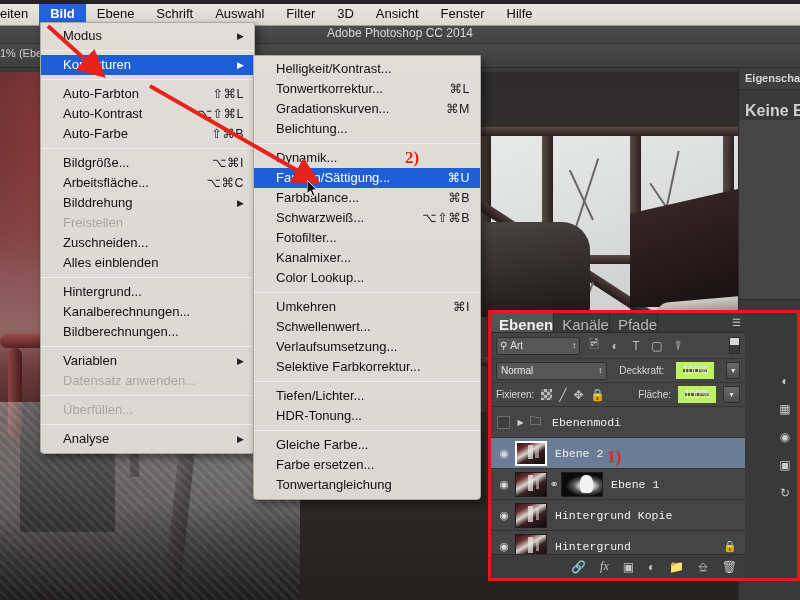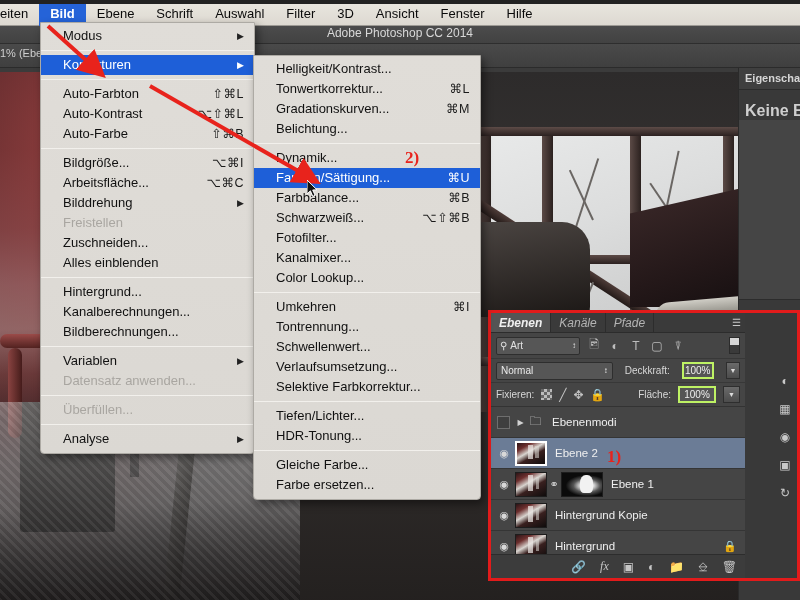--- a/index.html
+++ b/index.html
@@ -199,23 +199,22 @@
   .layers-panel {
     position: absolute; left: 491px; top: 313px; width: 254px; height: 265px;
     background: #454545; color: #d5d5d5;
     font-size: 11px;
   }
   .lp-tabs {
     height: 20px; background: #3a3a3a; display:flex; align-items:stretch;
     border-bottom: 1px solid #2c2c2c; position: relative;
   }
   .lp-tab {
-    padding: 3px 8px 0 8px; font-size: 12px; color: #b4b4b4;
+    padding: 3px 0 0 8px; font-size: 15px; color: #b4b4b4;
     border-right: 1px solid #2c2c2c;
-    font-style: italic;
   }
   .lp-tab.active { background: #545454; color: #f0f0f0; font-weight: bold; }
   .lp-menu-icon { position:absolute; right:4px; top:4px; color:#c8c8c8; font-size:10px; }
 
   .lp-filter {
     height: 26px; background: #454545; display:flex; align-items:center;
     padding: 0 5px; gap: 7px; border-bottom: 1px solid #383838;
   }
   .kind-select {
     width: 84px; height: 18px; background:#565656; border:1px solid #2e2e2e;
@@ -234,21 +233,21 @@
     height: 24px; background:#454545; display:flex; align-items:center;
     padding: 0 5px; gap:12px; border-bottom:1px solid #383838;
   }
   .blend-select {
     width: 140px; height:18px; background:#565656; border:1px solid #2e2e2e;
     border-radius:2px; display:flex; align-items:center; justify-content:space-between;
     padding:0 4px; font-size:10px; color:#eaeaea;
   }
   .lp-blend .lbl, .lp-lock .lbl { font-size:10px; color:#d8d8d8; white-space:nowrap; }
   .num-field {
-    width: 38px; height:17px; background:#555; border:2px solid #bef264;
+    width: 38px; height:17px; background:#555; border:7px solid #bef264;
     font-size:10px; color:#eee; display:flex; align-items:center; justify-content:center;
   }
   .num-stepper {
     width:17px; height:17px; background:linear-gradient(180deg,#6a6a6a,#4c4c4c);
     border:1px solid #2e2e2e; font-size:7px; color:#ddd;
     display:flex; align-items:center; justify-content:center;
   }
   .lp-lock {
     height: 24px; background:#454545; display:flex; align-items:center;
     padding: 0 5px; gap:7px; border-bottom:1px solid #333;
@@ -285,21 +284,21 @@
     width: 42px; height: 25px; border:1px solid #1d1d1d; flex:none;
     background: radial-gradient(ellipse at 62% 55%, #fff 0%, #e8e8e8 18%, #555 38%, #0b0b0b 60%),
                 linear-gradient(90deg,#0c0c0c,#111);
     position:relative; overflow:hidden;
   }
   .thumb-mask .blob {
     position:absolute; left:45%; top:12%; width:32%; height:76%;
     background:#f2f2f2; border-radius: 45% 45% 30% 30%;
   }
   .link-icon { width:14px; text-align:center; color:#cfcfcf; font-size:11px; flex:none; }
-  .layer-name { margin-left: 8px; font-size: 11.5px; color: #efefef; }
+  .layer-name { margin-left: 8px; font-size: 11.5px; color: #efefef; font-family: Liberation Mono, monospace; }
   .folder-tri { width:13px; text-align:center; color:#d2d2d2; font-size:8px; }
   .folder-ico { width:17px; text-align:center; color:#d0d0d0; font-size:12px; }
   .group-check {
     width: 13px; height: 13px; background:#3f3f3f; border:1px solid #6e6e6e;
     margin-left: 4px; margin-right: 4px; flex:none;
   }
   .lock-badge { position:absolute; right:8px; color:#cdcdcd; font-size:11px; }
 
   .lp-bottom {
     position:absolute; left:0; bottom:0; width: 254px; height: 24px;
@@ -604,23 +603,20 @@
       </div>
       <div class="menu-item">
         <span class="label">Color Lookup...</span>
       </div>
       <div class="menu-sep"></div>
       <div class="menu-item">
         <span class="label">Umkehren</span>
         <span class="shortcut">⌘I</span>
       </div>
       <div class="menu-item">
-        <span class="label">Tontrennung...</span>
-      </div>
-      <div class="menu-item">
         <span class="label">Schwellenwert...</span>
       </div>
       <div class="menu-item">
         <span class="label">Verlaufsumsetzung...</span>
       </div>
       <div class="menu-item">
         <span class="label">Selektive Farbkorrektur...</span>
       </div>
       <div class="menu-sep"></div>
       <div class="menu-item">
@@ -628,20 +624,23 @@
       </div>
       <div class="menu-item">
         <span class="label">HDR-Tonung...</span>
       </div>
       <div class="menu-sep"></div>
       <div class="menu-item">
         <span class="label">Gleiche Farbe...</span>
       </div>
       <div class="menu-item">
         <span class="label">Farbe ersetzen...</span>
+      </div>
+      <div class="menu-item">
+        <span class="label">Tonwertangleichung</span>
       </div>
     </div>
 
   <svg class="anno">
     <defs>
       <marker id="ah" markerWidth="7" markerHeight="7" refX="1" refY="3.5" orient="auto">
         <polygon points="0 0, 7 3.5, 0 7" fill="#e8231c"></polygon>
       </marker>
     </defs>
     <line x1="48" y1="26" x2="88" y2="62" stroke="#e8231c" stroke-width="4" marker-end="url(#ah)"></line>

